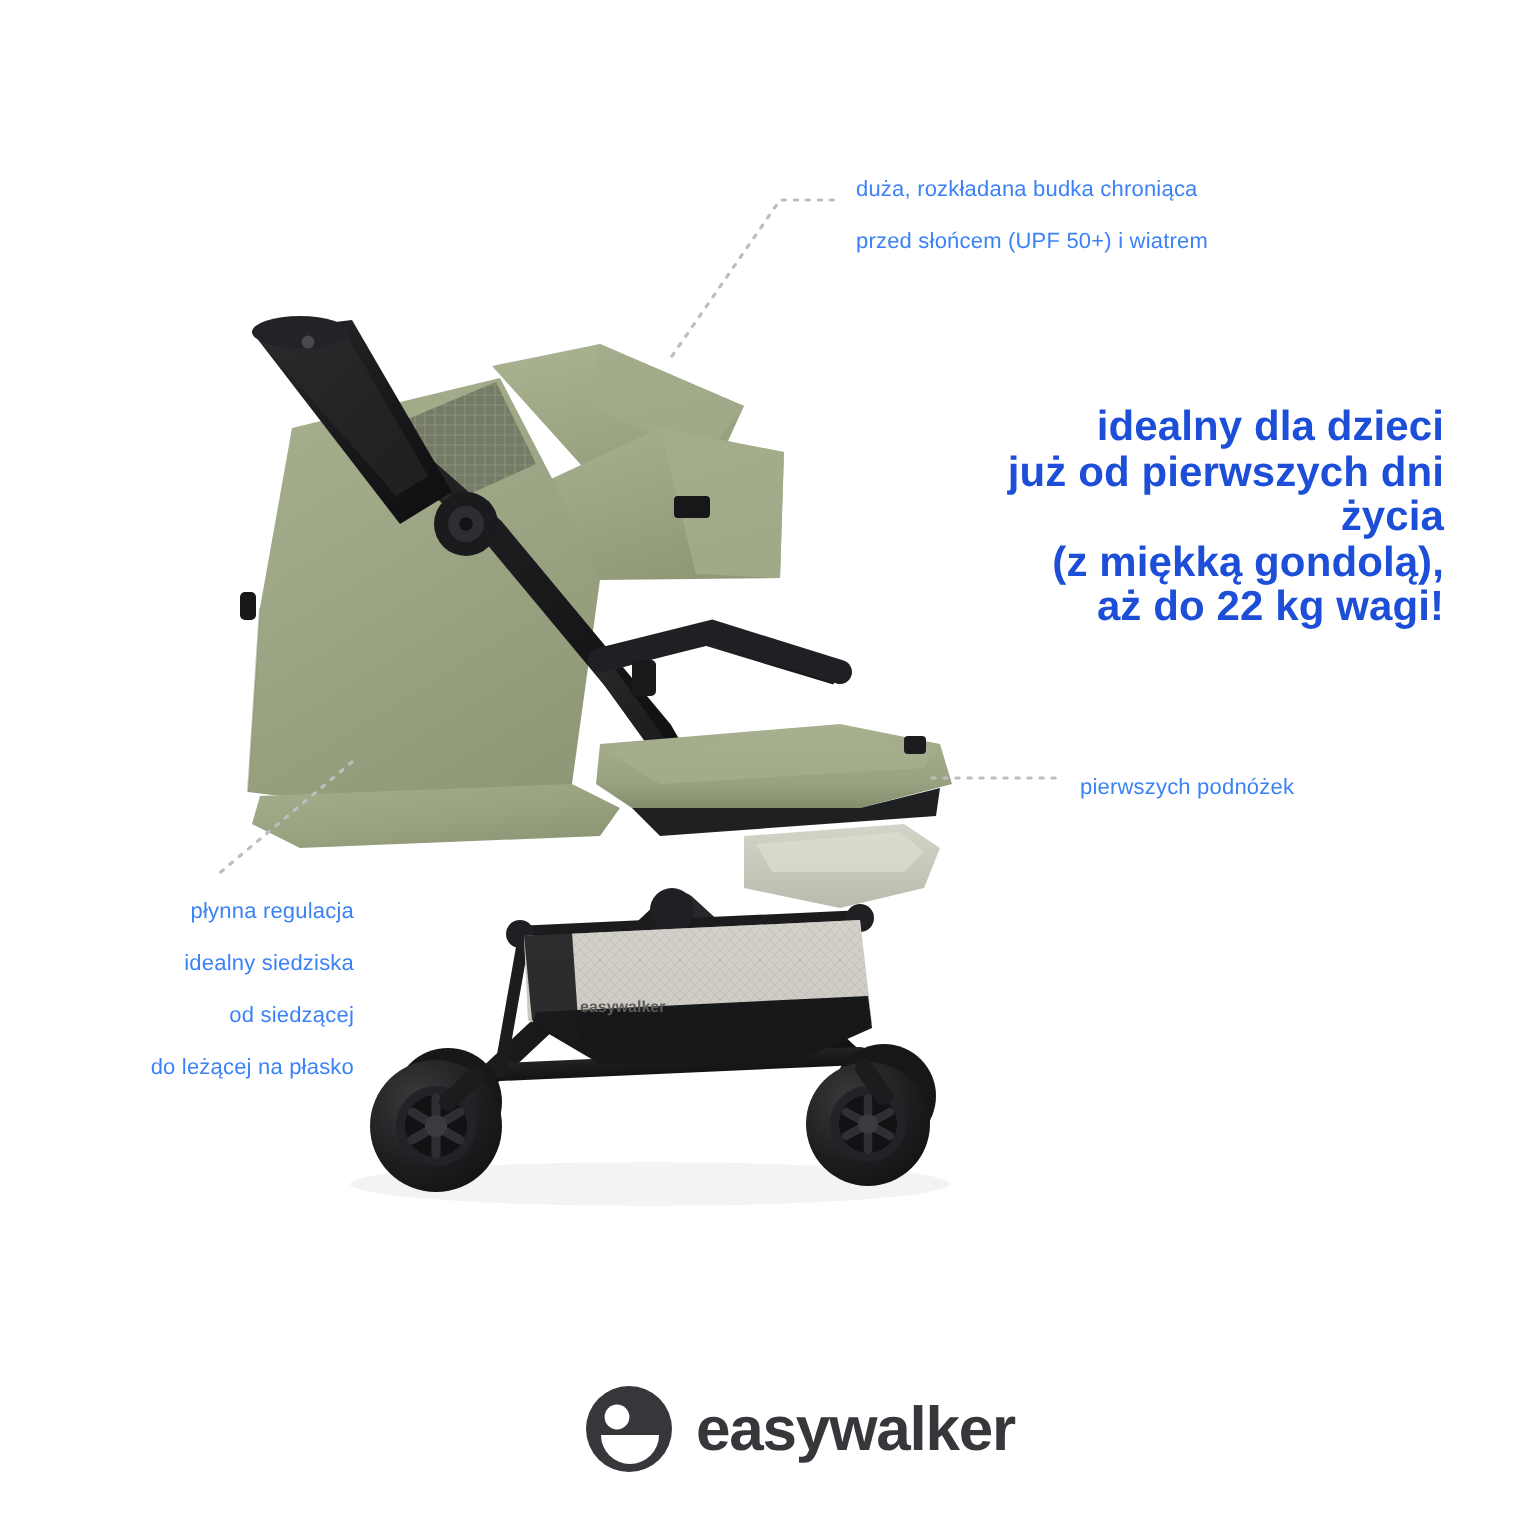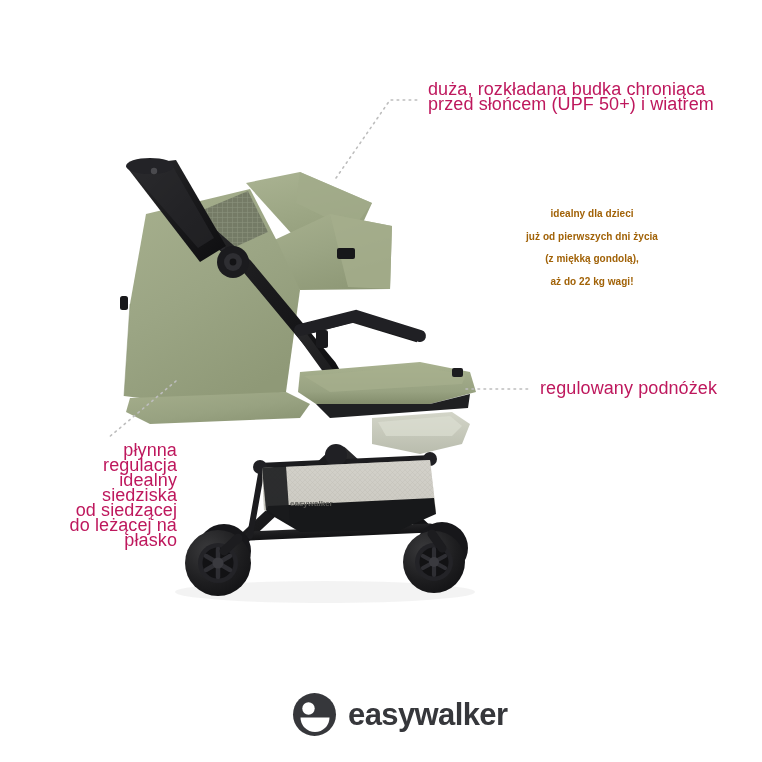--- a/index.html
+++ b/index.html
@@ -8,36 +8,36 @@
     background:#ffffff;
     font-family:"Liberation Sans", sans-serif;
     overflow:hidden;
     position:relative;
   }
   #stage{position:relative;width:762px;height:762px;overflow:hidden;background:#ffffff;}
 
   
   .callout{
     position:absolute;
-    color:#be185d;
-    font-size:18px;
-    line-height:15px;
+    color:#3b82f6;
+    font-size:11px;
+    line-height:26px;
     white-space:pre-line;
     letter-spacing:.1px;
   }
   .callout.right{text-align:left;}
 
   #callout-canopy{left:428px;top:82px;}
   #callout-footrest{left:540px;top:381px;}
   #callout-recline{left:57px;top:443px;text-align:right;width:120px;}
 
   #headline{
     position:absolute;left:462px;top:203px;width:260px;
-    text-align:center;color:#a16207;
-    font-size:10px;line-height:22.5px;font-weight:bold;
+    text-align:right;color:#1d4ed8;
+    font-size:21px;line-height:22.5px;font-weight:bold;
     white-space:pre-line;letter-spacing:.05px;
   }
 
   
   #logo{position:absolute;left:292px;top:692px;display:flex;align-items:center;gap:11px;}
   #logo .mark{width:45px;height:45px;position:relative;}
   #logo .word{
     font-size:31px;font-weight:bold;color:#36373b;
     letter-spacing:-0.6px;line-height:1;
   }
@@ -232,21 +232,21 @@
 
   <svg id="leaders" viewBox="0 0 762 762">
     <polyline class="leader" points="336,178 390,100 420,100"></polyline>
     <polyline class="leader" points="466,389 528,389"></polyline>
     <polyline class="leader" points="176,381 108,438"></polyline>
   </svg>
 
   <div class="callout right" id="callout-canopy">duża, rozkładana budka chroniąca
 przed słońcem (UPF 50+) i wiatrem</div>
 
-  <div class="callout right" id="callout-footrest">regulowany podnóżek</div>
+  <div class="callout right" id="callout-footrest">pierwszych podnóżek</div>
 
   <div class="callout" id="callout-recline">płynna regulacja
 idealny siedziska
 od siedzącej
 do leżącej na płasko</div>
 
   <div id="headline">idealny dla dzieci
 już od pierwszych dni życia
 (z miękką gondolą),
 aż do 22 kg wagi!</div>

